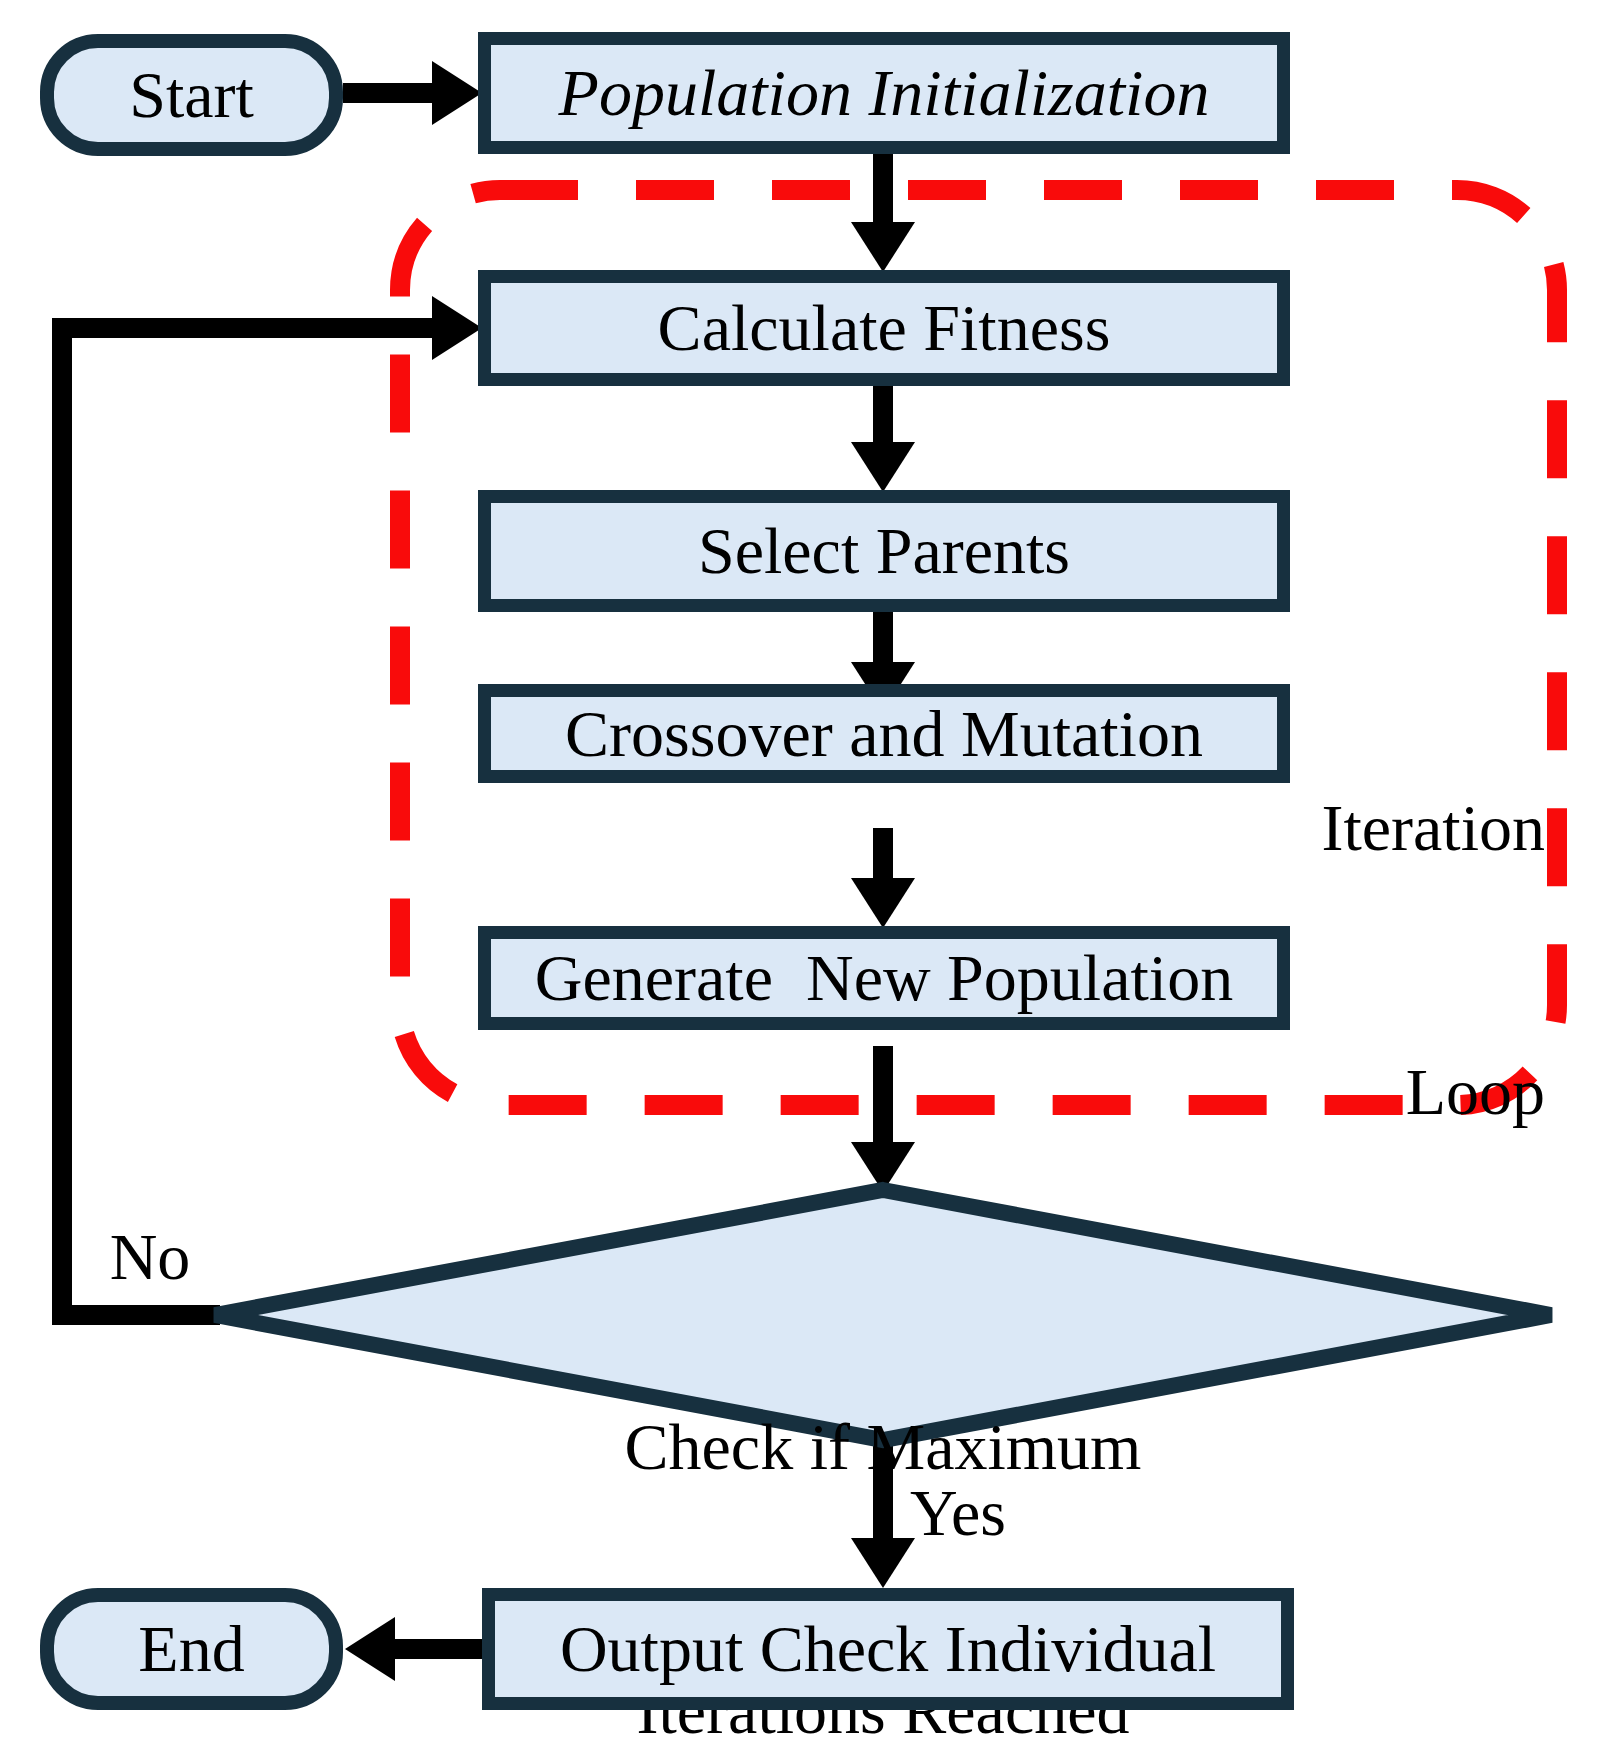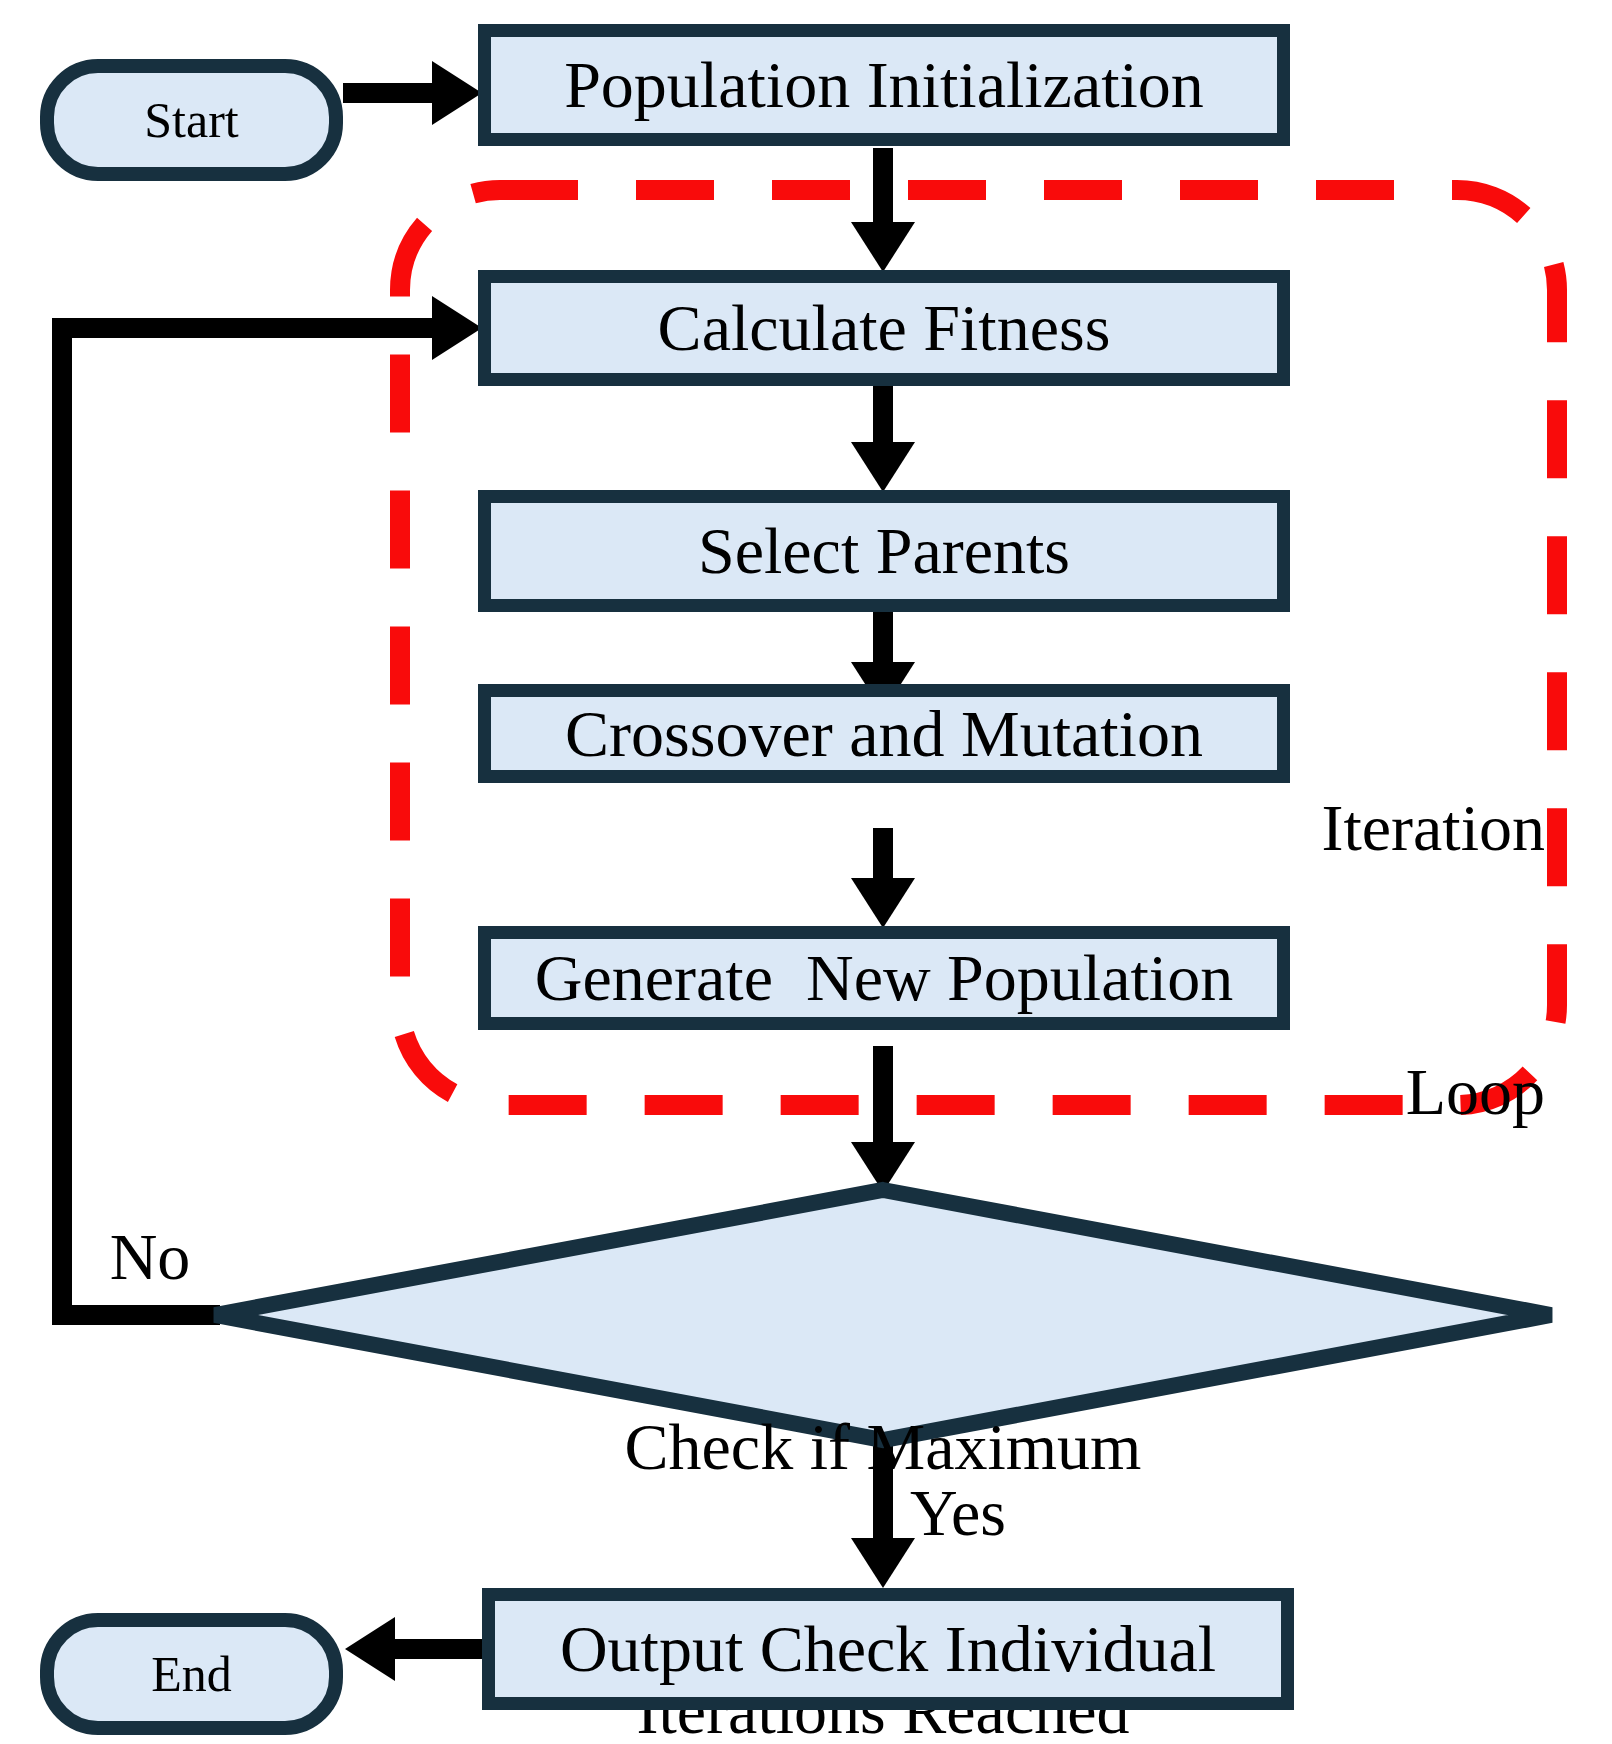--- a/index.html
+++ b/index.html
@@ -47,22 +47,21 @@
     display: flex;
     align-items: center;
     justify-content: center;
     font-size: 66px;
     line-height: 1;
     white-space: pre;
   }
   .terminator {
     border-width: 14px;
     border-radius: 58px;
-    font-size: 50px;
-    margin-top: 25px;
+    font-size: 66px;
   }
   .floating {
     position: absolute;
     font-size: 66px;
     line-height: 70px;
     white-space: pre;
   }
   .diamond-label {
     position: absolute;
     left: 553px; top: 1227px;
@@ -118,21 +117,21 @@
 
     <rect class="loop-rect" x="400" y="190" width="1157" height="915" rx="100" ry="100"></rect>
 
     <polygon class="diamond-shape" points="883,1190 1551,1315 883,1440 215,1315"></polygon>
   </svg>
 
   <div class="node terminator" style="left:40px; top:34px; width:303px; height:122px;">
     <span>Start</span>
   </div>
 
-  <div class="node" style="left:478px; top:24px; width:812px; height:122px;">
+  <div class="node" style="left:478px; top:32px; width:812px; height:122px;font-style:italic;">
     <span>Population Initialization</span>
   </div>
 
   <div class="node" style="left:478px; top:270px; width:812px; height:116px;">
     <span>Calculate Fitness</span>
   </div>
 
   <div class="node" style="left:478px; top:490px; width:812px; height:122px;text-align:center;">
     <span>Select Parents</span>
   </div>

